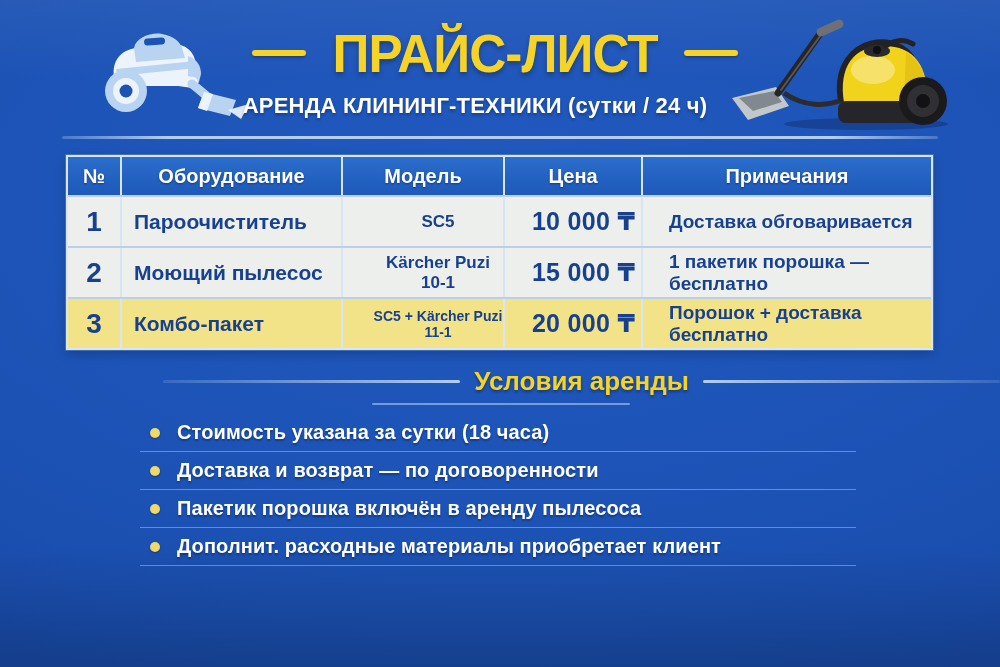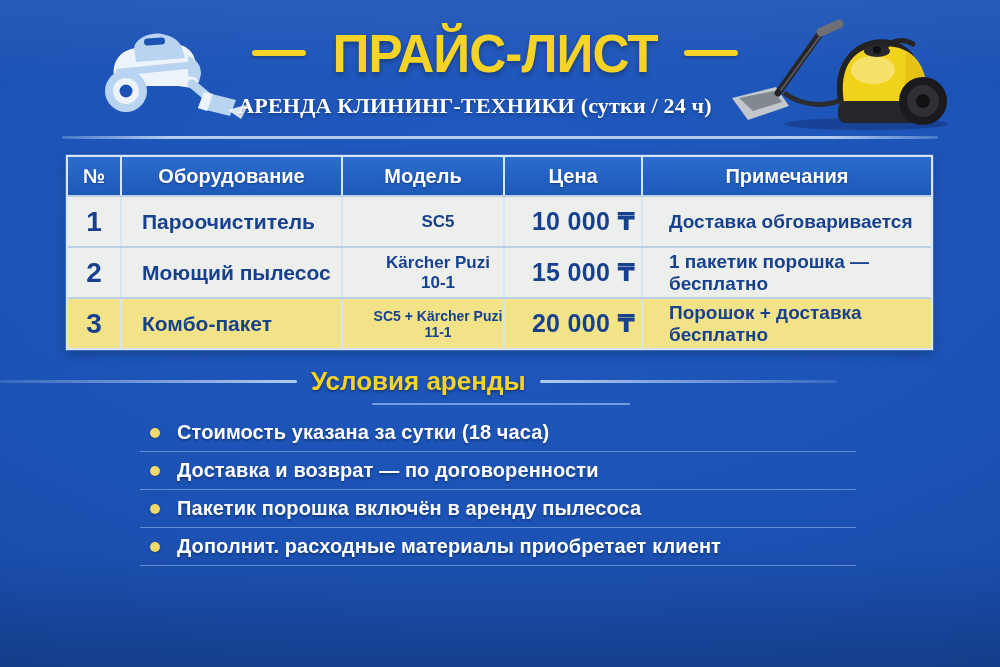--- a/index.html
+++ b/index.html
@@ -12,46 +12,46 @@
       radial-gradient(115% 95% at 50% 30%, #2159BF 0%, #1C52B4 55%, #1747A3 100%);
   }
   
   .title-wrap{ position:absolute; top:22px; left:0; width:950px;
     display:flex; align-items:center; justify-content:center; gap:18px;padding-left:40px; }
   .title{ font-size:54px; font-weight:bold; color:#F6D327; white-space:nowrap;
     transform:scaleX(.95); letter-spacing:-1px; text-shadow:0 3px 5px rgba(0,0,0,.30); }
   .dash{ width:54px; height:6px; border-radius:3px; background:#F6D327; box-shadow:0 2px 3px rgba(0,0,0,.25); }
   .subtitle{ position:absolute; top:93px; left:0; width:950px; text-align:center;
     color:#FFFFFF; font-size:22px; font-weight:bold; letter-spacing:.2px;
-    text-shadow:0 2px 3px rgba(0,0,0,.30);font-family:Liberation Serif, serif; }
+    text-shadow:0 2px 3px rgba(0,0,0,.30); }
   .vac-left{ position:absolute; left:100px; top:24px; }
   .vac-right{ position:absolute; left:726px; top:8px; }
   .top-divider{ position:absolute; top:136px; left:62px; width:876px; height:3px; border-radius:2px;
     background:linear-gradient(90deg, rgba(205,225,250,.25), rgba(205,225,250,.85) 12%, rgba(205,225,250,.85) 88%, rgba(205,225,250,.25)); }
   
   .price-table{ position:absolute; top:155px; left:66px; width:867px;
     border:2px solid #D8E5F5; box-shadow:0 0 0 1px rgba(110,150,205,.45), 0 4px 10px rgba(0,10,40,.25); }
   .tr{ display:grid; grid-template-columns:54px 221px 162px 138px 1fr; }
   .tr + .tr{ border-top:2px solid #BCCFE8; }
   .cell{ display:flex; align-items:center; justify-content:center;
     border-right:2px solid #D8E5F5; font-weight:bold; }
   .cell:last-child{ border-right:none; }
   .thead .cell{ height:38px; font-size:20px; color:#FFFFFF;
     background:linear-gradient(180deg,#2B6DCC,#1D59B9); text-shadow:0 1px 2px rgba(0,10,40,.4); }
   .tbody-row .cell{ height:49px; background:#EDEFEC; color:#17418F; }
   .tbody-row.highlight .cell{ background:#F2E388; }
   .c-num{ font-size:28px; }
-  .c-equip{ justify-content:flex-start; padding-left:20px; font-size:21px; }
+  .c-equip{ justify-content:flex-start; padding-left:12px; font-size:21px; }
   .c-model{ font-size:17px; text-align:center;padding-left:30px; }
   .c-model.long{ font-size:14px; }
   .c-price{ font-size:25px; letter-spacing:.3px;padding-left:21px; }
   .c-note{ justify-content:flex-start; padding-left:26px; font-size:19px; }
   
   .cond-head{ position:absolute; top:366px; left:0; width:1000px;
-    display:flex; align-items:center; justify-content:flex-start; gap:14px; }
+    display:flex; align-items:center; justify-content:flex-end; gap:14px; }
   .cond-line{ height:3px; width:297px; border-radius:2px; }
   .cond-line.left{ background:linear-gradient(90deg, rgba(205,225,250,.15), rgba(205,225,250,.85)); }
   .cond-line.right{ background:linear-gradient(270deg, rgba(205,225,250,.15), rgba(205,225,250,.85)); }
   .cond-title{ font-size:26px; font-weight:bold; color:#F6D327; white-space:nowrap;
     text-shadow:0 2px 3px rgba(0,0,0,.35); }
   .cond-underline{ position:absolute; top:403px; left:372px; width:258px; height:2px;
     background:rgba(190,215,245,.55); border-radius:1px; }
   .cond-list{ position:absolute; top:414px; left:140px; width:716px; list-style:none; }
   .cond-item{ display:flex; align-items:center; height:38px;
     border-bottom:1.5px solid rgba(170,200,240,.5); }

